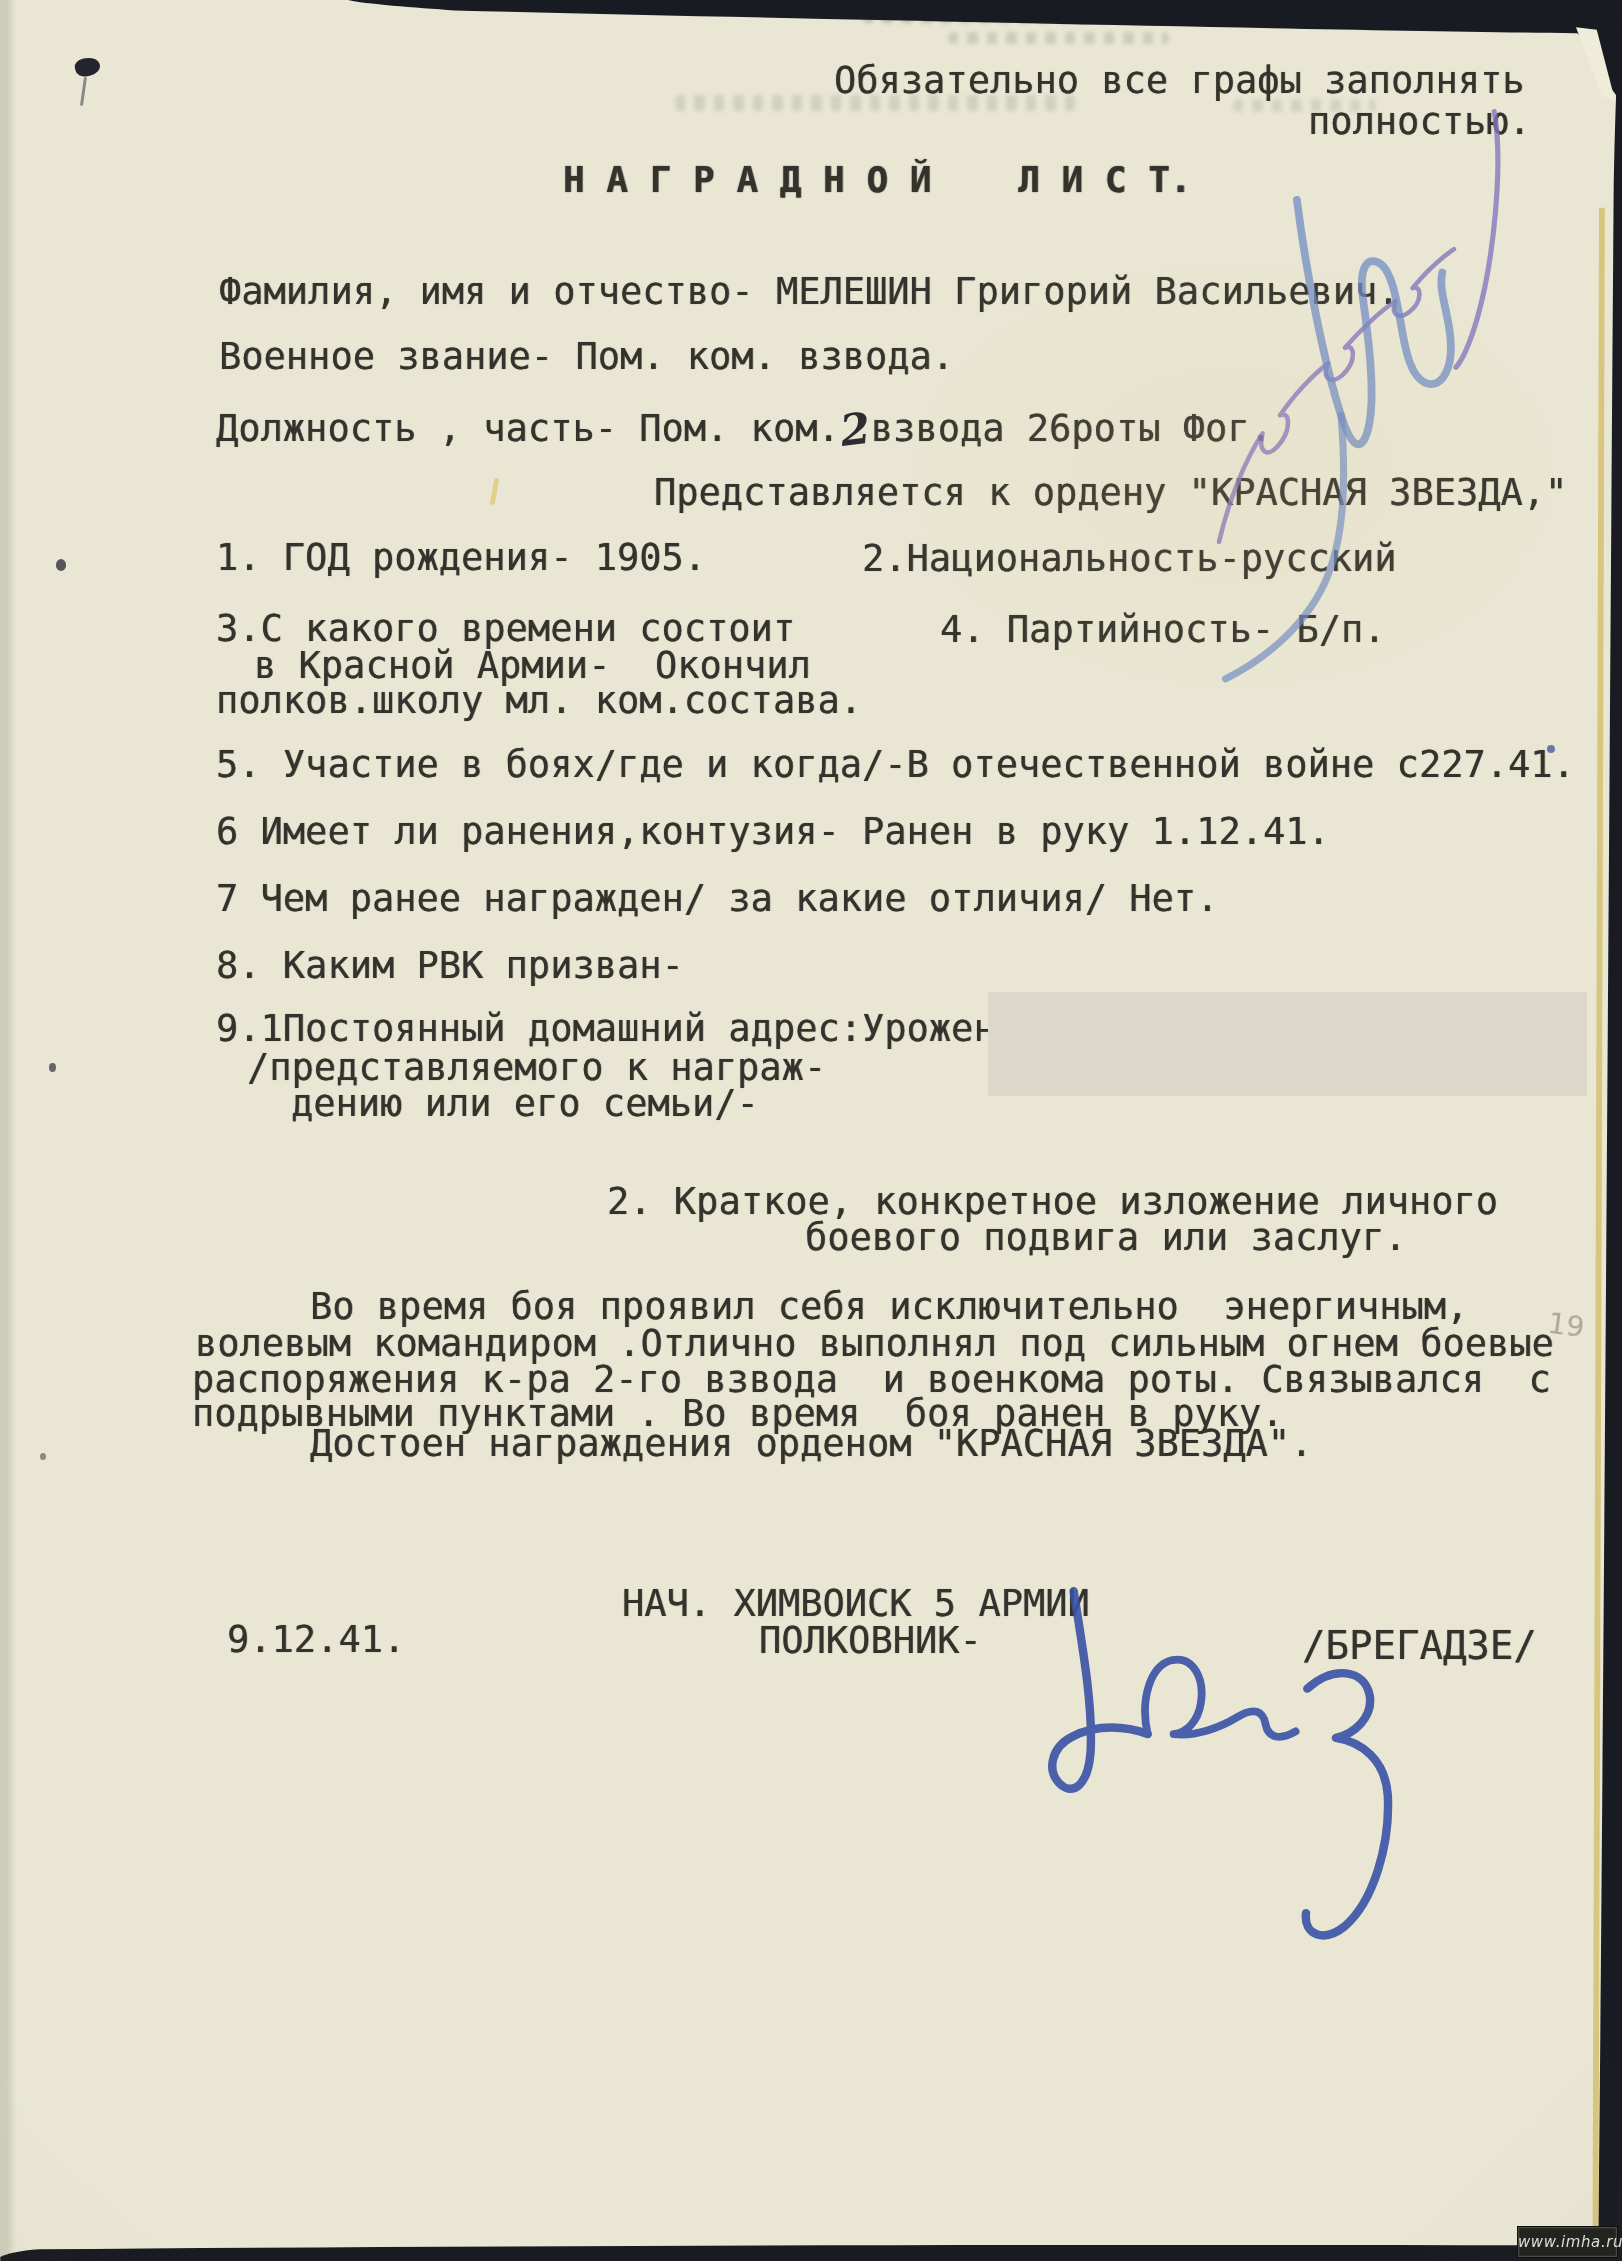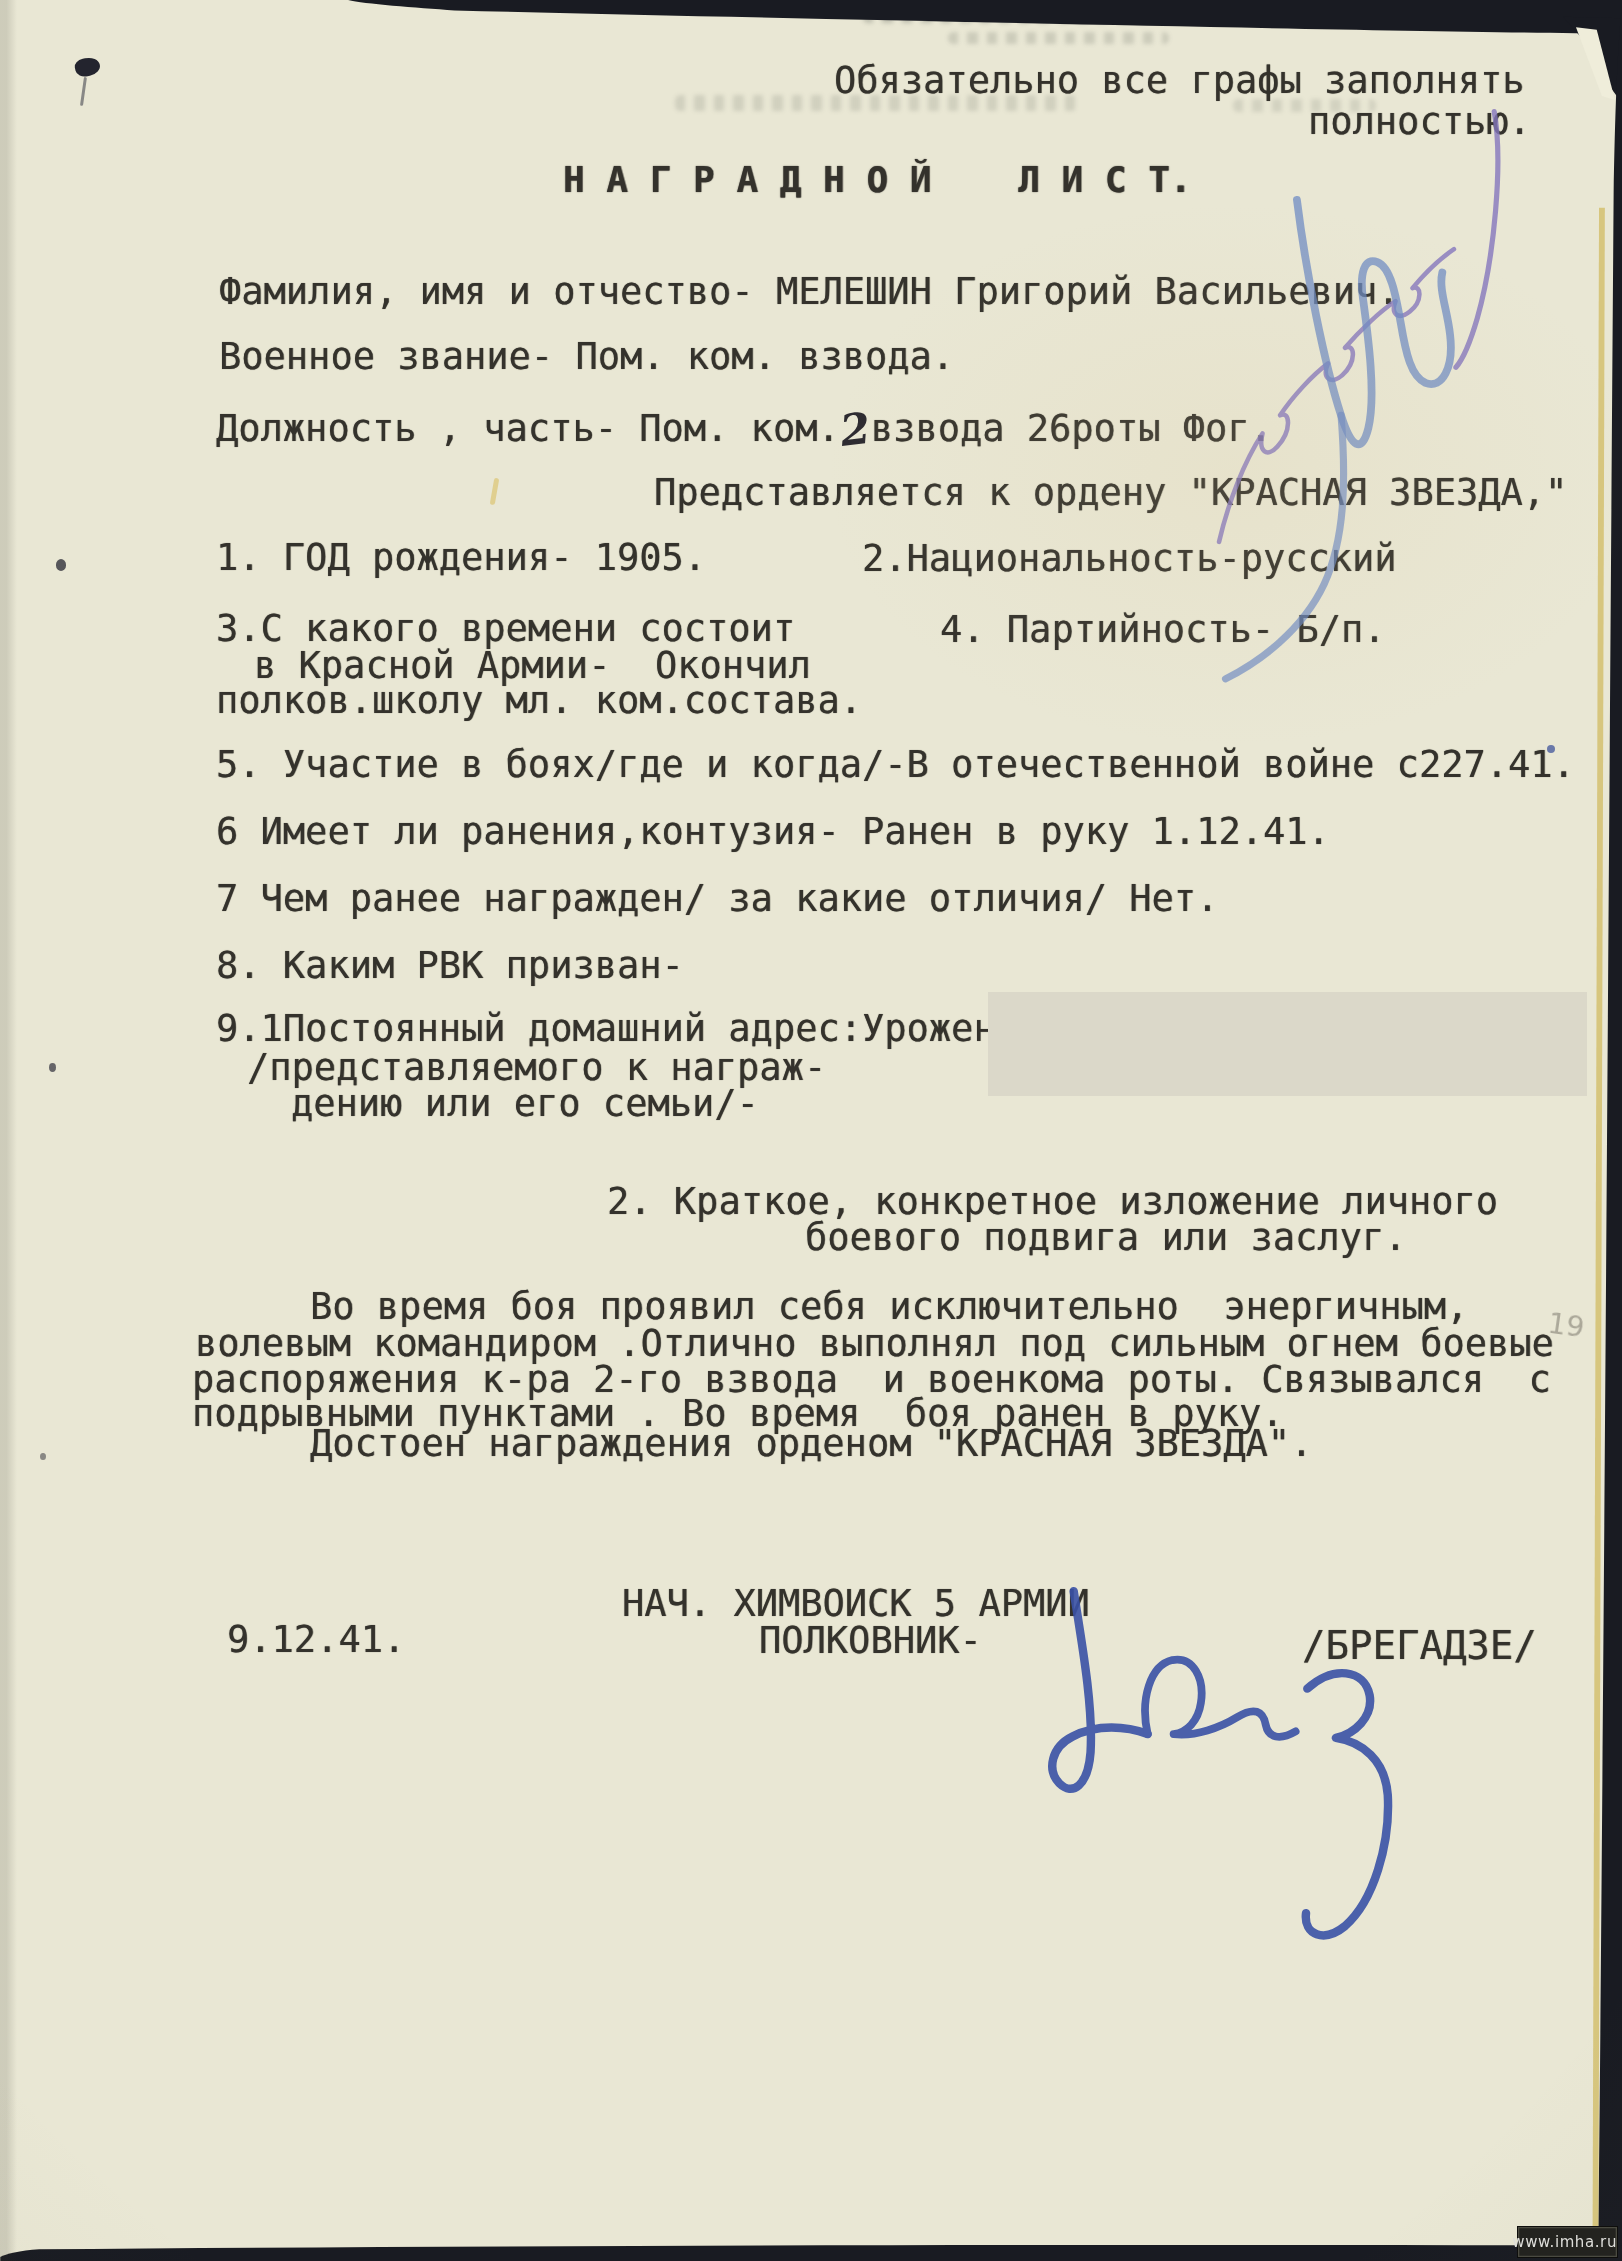--- a/index.html
+++ b/index.html
@@ -47,23 +47,23 @@
   .vignette{
     position:absolute; inset:0; z-index:6; pointer-events:none;
     background:
       radial-gradient(584px 389px at 76% 21%, rgba(216,196,150,.14), rgba(216,196,150,0) 70%),
       radial-gradient(130% 120% at 48% 42%, rgba(255,255,250,0) 55%, rgba(105,100,70,.10) 82%, rgba(88,84,58,.20) 100%),
       linear-gradient(90deg, rgba(40,40,30,.14) 0 6.5px, rgba(40,40,30,0) 17px);
   }
   .watermark{
     position:absolute; left:1517px; top:2226px; width:99px; height:30px; z-index:7;
     background:#23231f; border:1.9px solid #0e0e0c; box-shadow:inset 0 0 0 1.3px #4a4a40;
-    color:#dededa; display:flex; align-items:center; justify-content:flex-end;
+    color:#dededa; display:flex; align-items:center; justify-content:flex-start;
     font-family:"DejaVu Sans","Liberation Sans",sans-serif; font-size:15px;
-    letter-spacing:0.6px;
+    font-style:italic; letter-spacing:0.6px;
   }
 </style>
 </head>
 <body>
 
 <div class="page">
 
   <div class="smudge" style="left:863px; top:9px; width:376px; height:14.3px;"></div>
   <div class="smudge" style="left:948px; top:32px; width:221px; height:11.7px; opacity:.7;"></div>
   <div class="smudge" style="left:675px; top:95px; width:402px; height:15.6px; opacity:.6;"></div>

